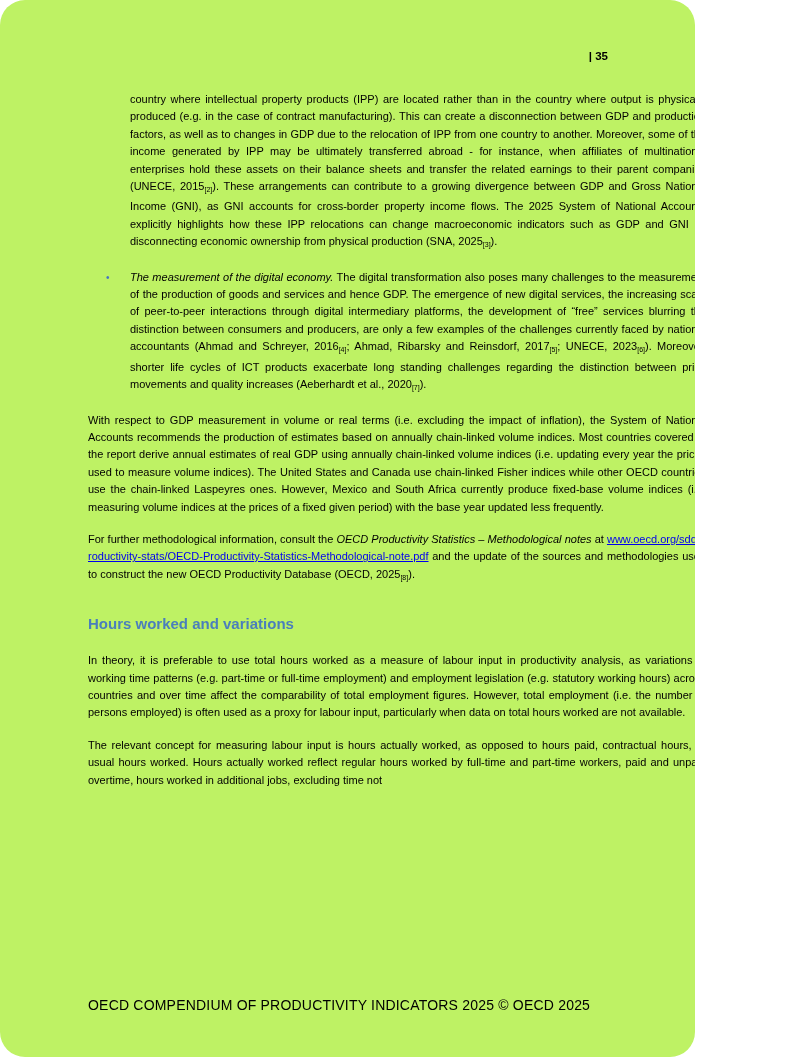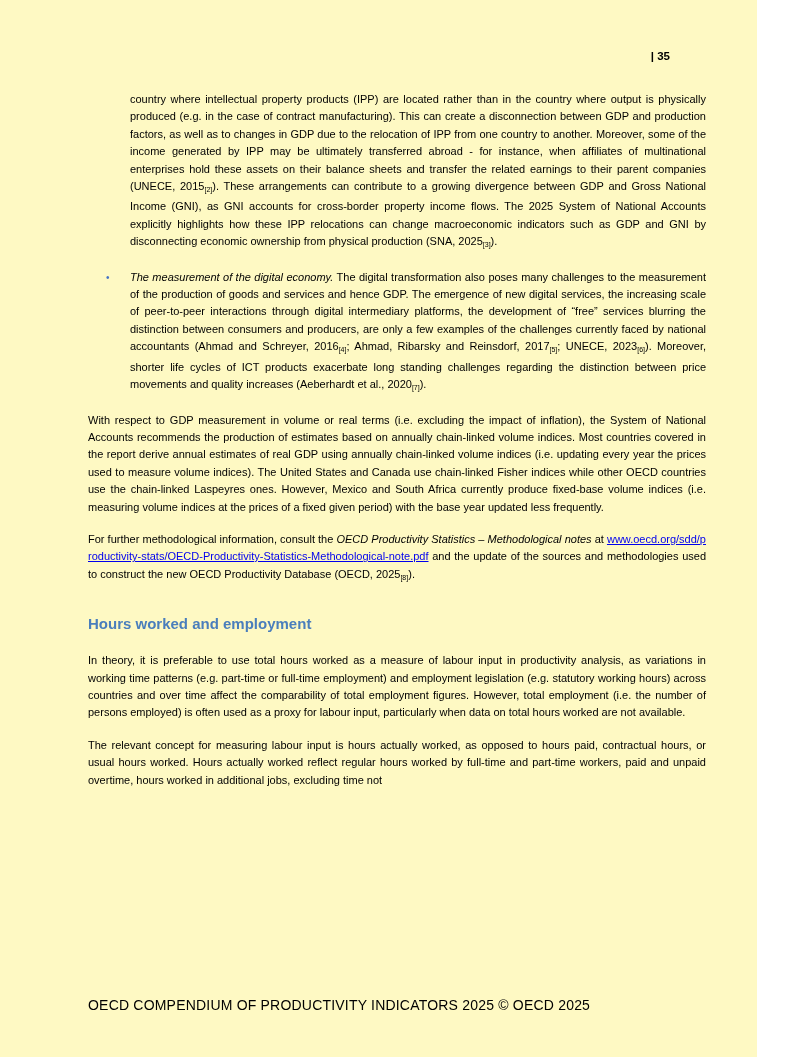--- a/index.html
+++ b/index.html
@@ -5,26 +5,27 @@
   :root {
     --heading-blue: #4a7ebc;
     --bullet-blue: #4472c4;
     --link-blue: #0000ee;
     --text-black: #000000;
   }
   * { box-sizing: border-box; }
   html, body { margin: 0; padding: 0; background: #ffffff; }
   .page {
     position: relative;
-    width: 757px;
+    width: 695px;
     height: 1057px;
-    background: #fef9c3;
+    background: #bef264;
     font-family: "Liberation Sans", sans-serif;
     color: var(--text-black);
     overflow: hidden;
+    border-radius: 25px;
   }
   .page-number {
     position: absolute;
     top: 50px;
     right: 87px;
     font-size: 11.5px;
     font-weight: bold;
   }
   .content {
     position: absolute;
@@ -88,21 +89,21 @@
     <div class="bullet-row">
       <span class="bullet-marker">•</span>
       <p class="para bullet-text"><span class="seg-i">The measurement of the digital economy.</span><span class="seg-r"> The digital transformation also poses many challenges to the measurement of the production of goods and services and hence GDP. The emergence of new digital services, the increasing scale of peer-to-peer interactions through digital intermediary platforms, the development of “free” services blurring the distinction between consumers and producers, are only a few examples of the challenges currently faced by national accountants (Ahmad and Schreyer, 2016</span><span class="seg-sub">[4]</span><span class="seg-r">; Ahmad, Ribarsky and Reinsdorf, 2017</span><span class="seg-sub">[5]</span><span class="seg-r">; UNECE, 2023</span><span class="seg-sub">[6]</span><span class="seg-r">). Moreover, shorter life cycles of ICT products exacerbate long standing challenges regarding the distinction between price movements and quality increases (Aeberhardt et al., 2020</span><span class="seg-sub">[7]</span><span class="seg-r">).</span></p>
     </div>
 
 
     <p class="para"><span class="seg-r">With respect to GDP measurement in volume or real terms (i.e. excluding the impact of inflation), the System of National Accounts recommends the production of estimates based on annually chain-linked volume indices. Most countries covered in the report derive annual estimates of real GDP using annually chain-linked volume indices (i.e. updating every year the prices used to measure volume indices). The United States and Canada use chain-linked Fisher indices while other OECD countries use the chain-linked Laspeyres ones. However, Mexico and South Africa currently produce fixed-base volume indices (i.e. measuring volume indices at the prices of a fixed given period) with the base year updated less frequently.</span></p>
 
     <p class="para"><span class="seg-r">For further methodological information, consult the </span><span class="seg-i">OECD Productivity Statistics – Methodological notes</span><span class="seg-r"> at </span><a class="seg-link" href="#">www.oecd.org/sdd/productivity-stats/OECD-Productivity-Statistics-Methodological-note.pdf</a><span class="seg-r"> and the update of the sources and methodologies used to construct the new OECD Productivity Database (OECD, 2025</span><span class="seg-sub">[8]</span><span class="seg-r">).</span></p>
 
-    <h2 class="section-heading">Hours worked and employment</h2>
+    <h2 class="section-heading">Hours worked and variations</h2>
 
 
     <p class="para"><span class="seg-r">In theory, it is preferable to use total hours worked as a measure of labour input in productivity analysis, as variations in working time patterns (e.g. part-time or full-time employment) and employment legislation (e.g. statutory working hours) across countries and over time affect the comparability of total employment figures. However, total employment (i.e. the number of persons employed) is often used as a proxy for labour input, particularly when data on total hours worked are not available.</span></p>
 
     <p class="para"><span class="seg-r">The relevant concept for measuring labour input is hours actually worked, as opposed to hours paid, contractual hours, or usual hours worked. Hours actually worked reflect regular hours worked by full-time and part-time workers, paid and unpaid overtime, hours worked in additional jobs, excluding time not</span></p>
 
   </div>
 
   <div class="footer">OECD COMPENDIUM OF PRODUCTIVITY INDICATORS 2025 © OECD 2025</div>
 

